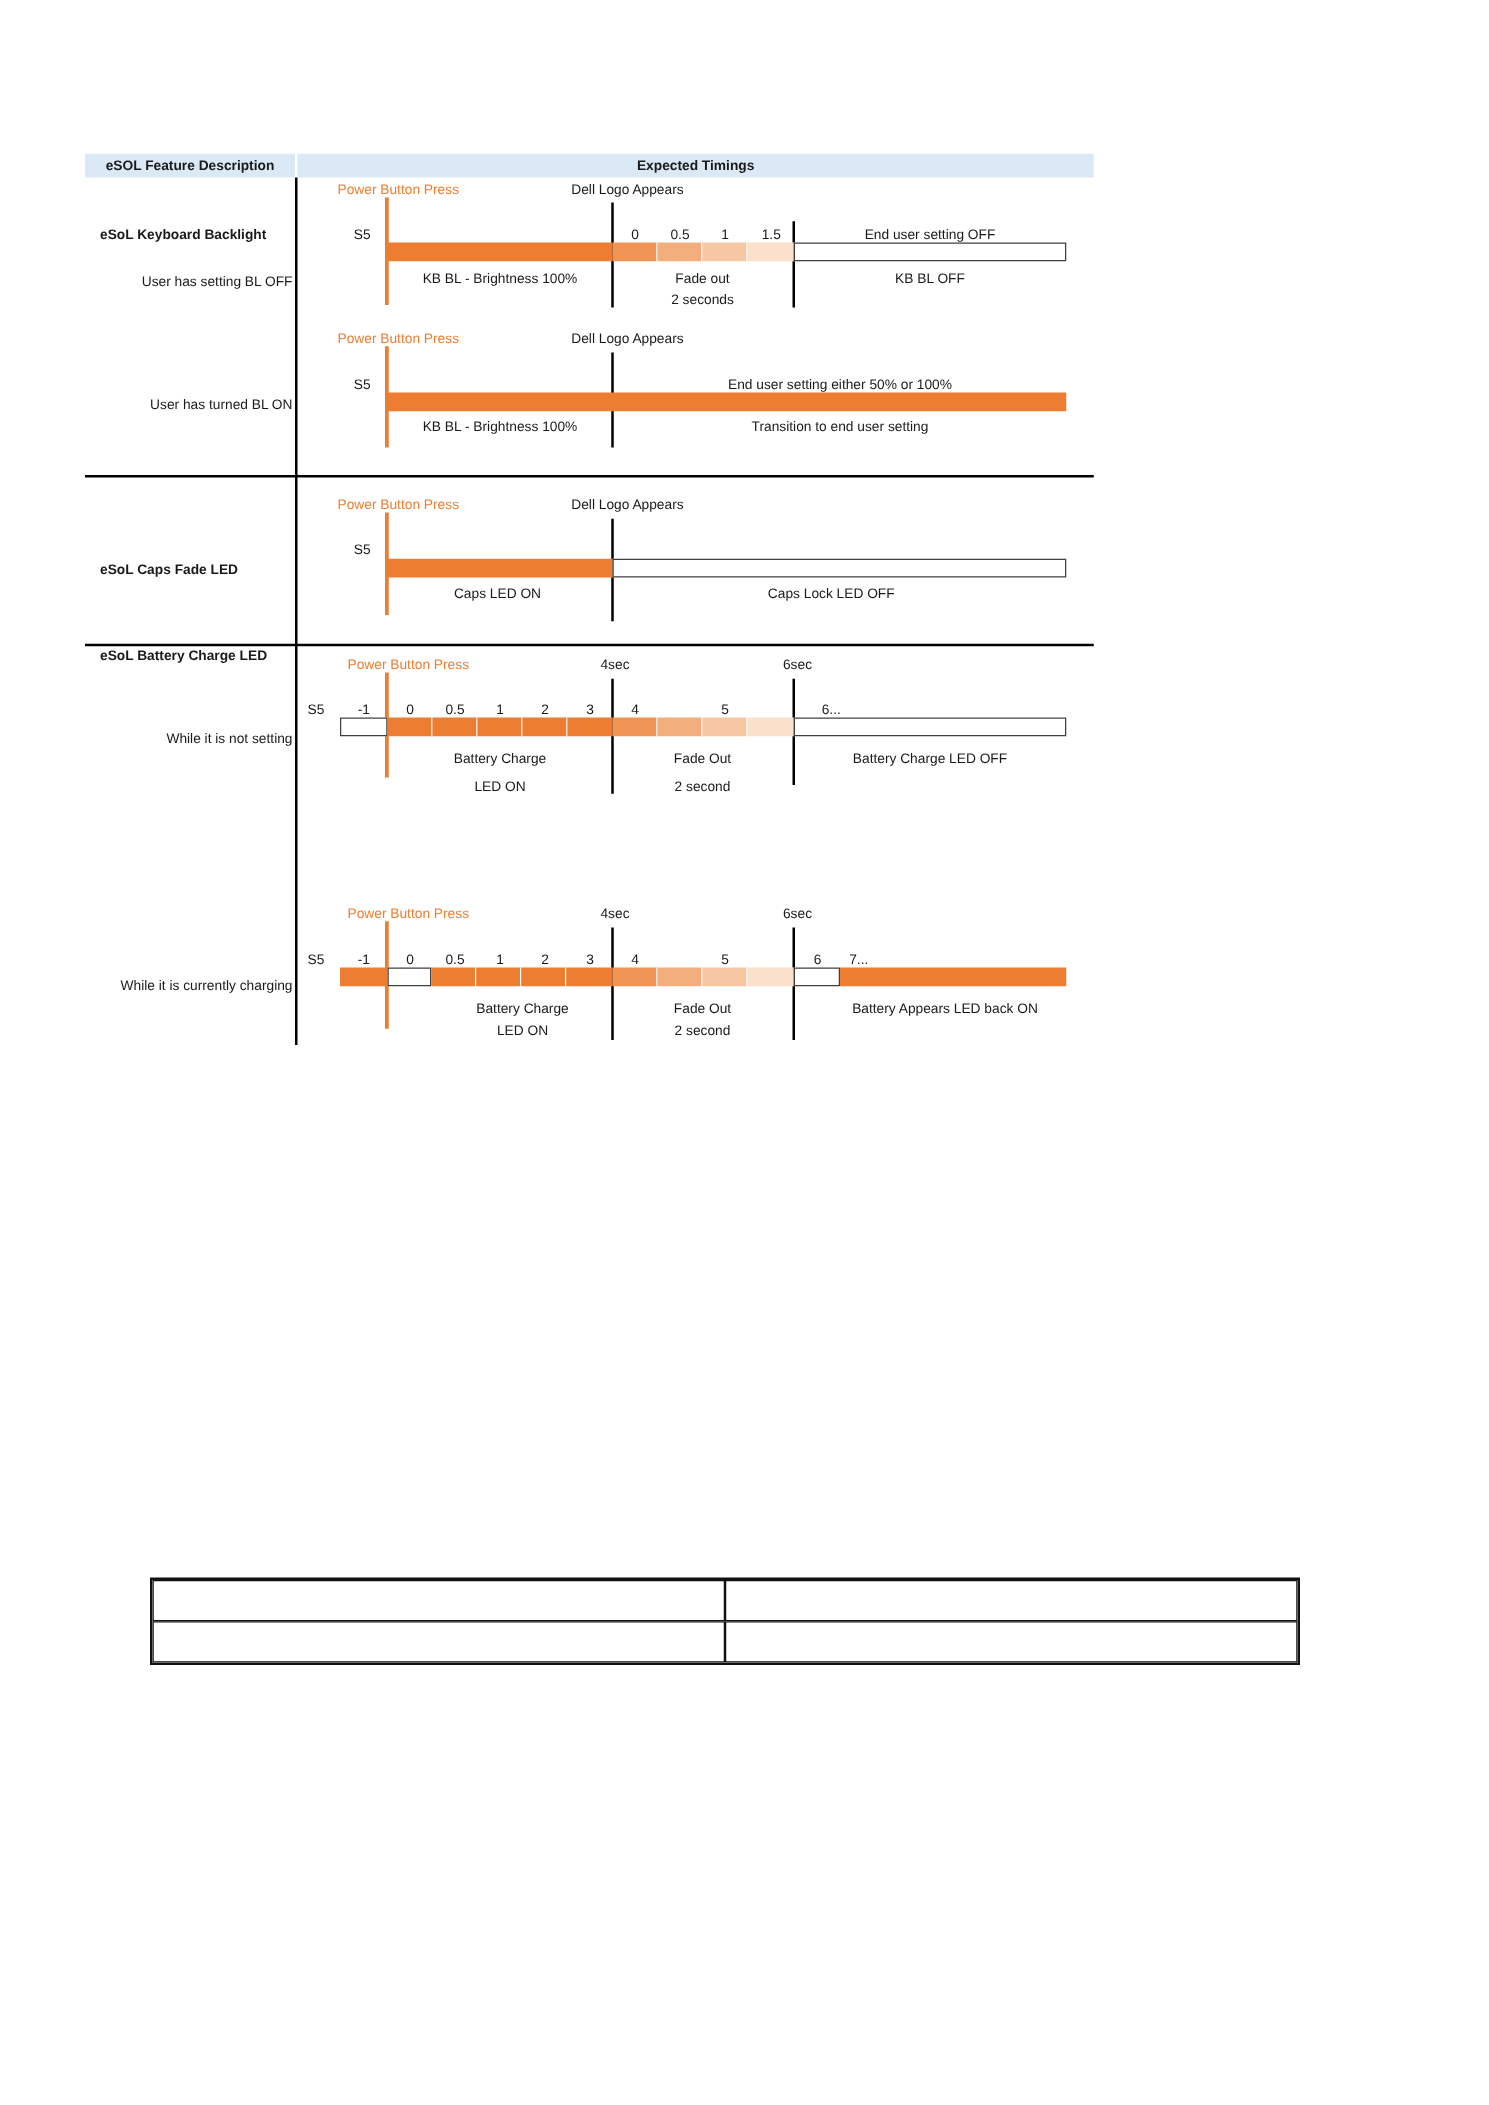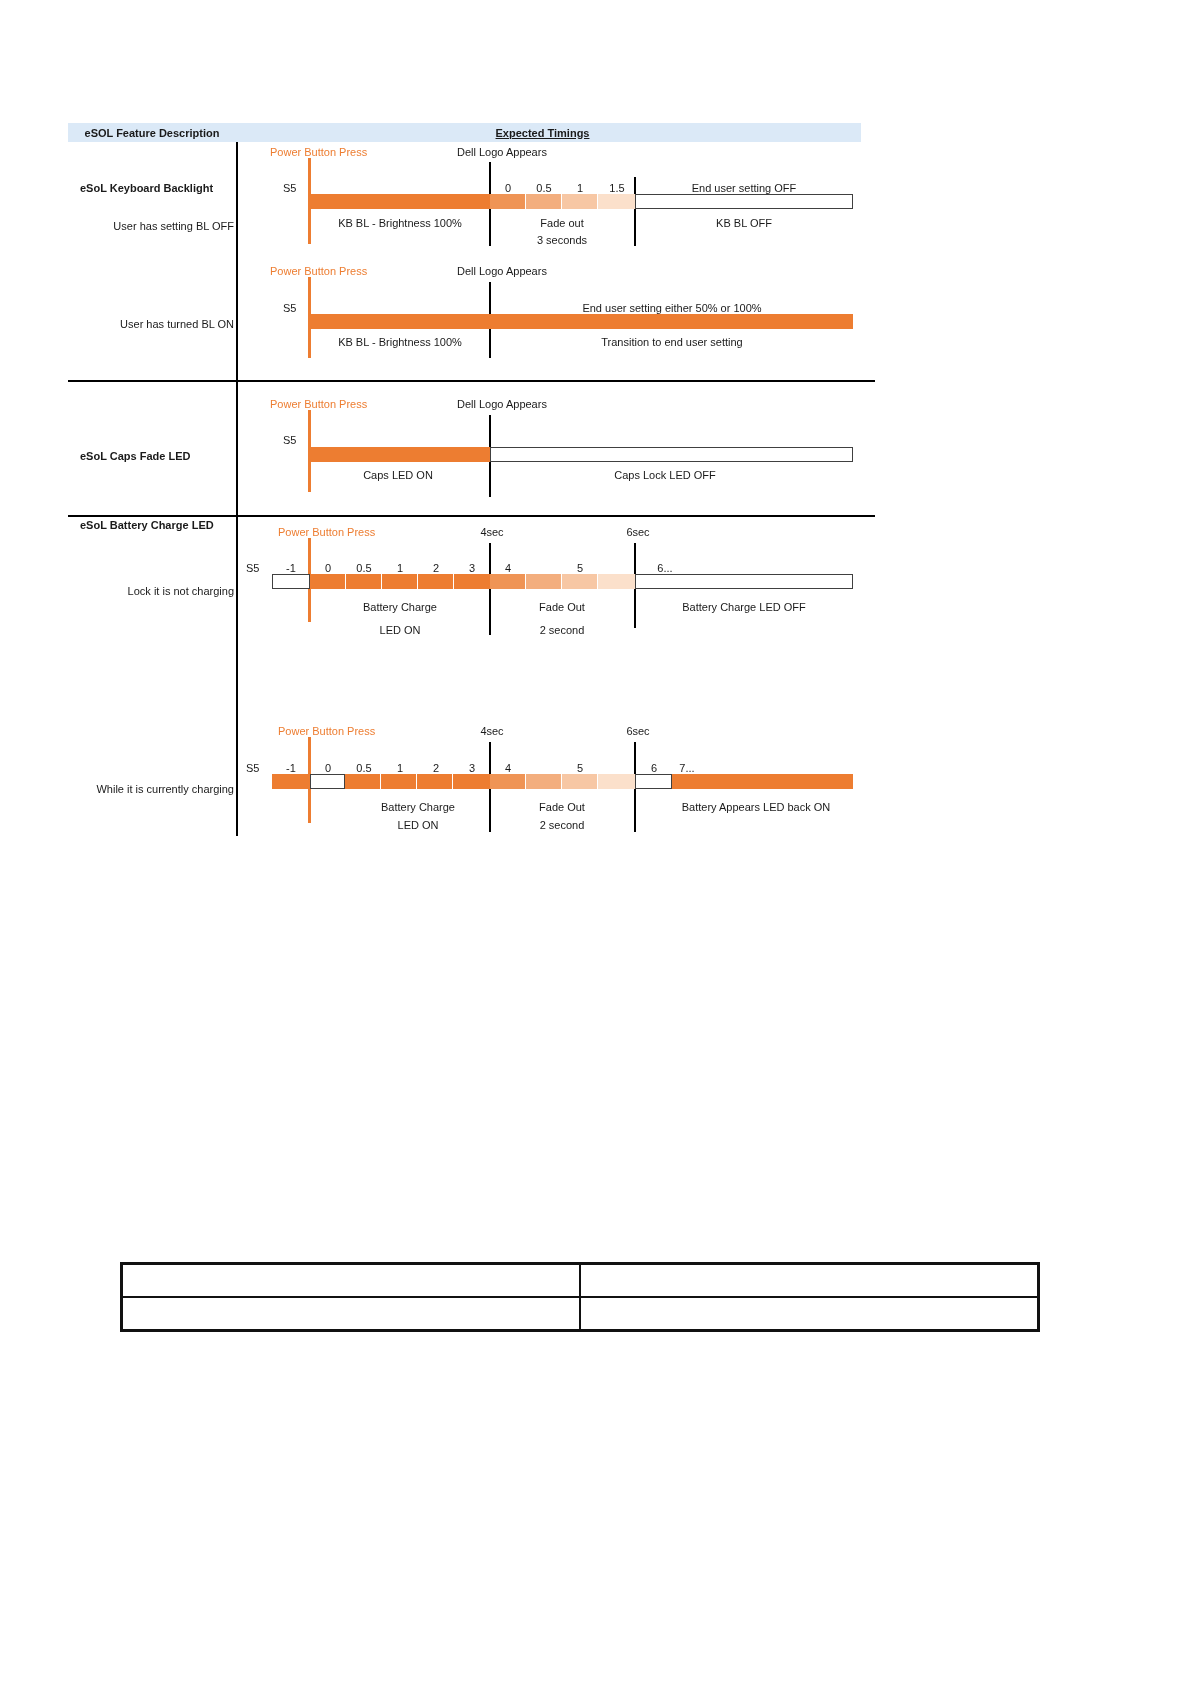--- a/index.html
+++ b/index.html
@@ -37,21 +37,21 @@
   .btable .cell { height:33px; border:1px solid #111; background:#fff; }
 </style>
 </head>
 <body>
 
 <div class="canvas">
 
   <div class="hdr-cell" style="left:68px; width:168px;">
     <span>eSOL Feature Description</span>
   </div>
-  <div class="hdr-cell" style="left:224px; width:637px;text-decoration:underline;">
+  <div class="hdr-cell" style="left:238px; width:637px;">
     <span>Expected Timings</span>
   </div>
 
   <div class="vdiv"></div>
   <div class="hline" style="top:380px;"></div>
   <div class="hline" style="top:515px;"></div>
 
   <div class="lbl bold" style="left:80px; top:182px;">eSoL Keyboard Backlight</div>
   <div class="lbl rcol" style="top:220px;">User has setting BL OFF</div>
   <div class="lbl rcol" style="top:318px;">User has turned BL ON</div>
@@ -70,21 +70,21 @@
   <div class="bar" style="left:310px; top:194px;">
     <div class="sg o" style="width:180px;"></div>
     <div class="sg f1 sp" style="width:36px;"></div>
     <div class="sg f2 sp" style="width:36px;"></div>
     <div class="sg f3 sp" style="width:36px;"></div>
     <div class="sg f4" style="width:37px;"></div>
     <div class="sg w" style="width:218px;"></div>
   </div>
   <div class="lbl ctr" style="left:400px; top:217px;">KB BL - Brightness 100%</div>
   <div class="lbl ctr" style="left:562px; top:217px;">Fade out</div>
-  <div class="lbl ctr" style="left:562px; top:234px;">3 seconds</div>
+  <div class="lbl ctr" style="left:562px; top:234px;">2 seconds</div>
   <div class="lbl ctr" style="left:744px; top:217px;">KB BL OFF</div>
 
   <div class="lbl orange-txt" style="left:270px; top:265px;">Power Button Press</div>
   <div class="lbl" style="left:457px; top:265px;">Dell Logo Appears</div>
   <div class="vl-o" style="left:308px; top:277px; height:81px;"></div>
   <div class="vl-b" style="left:489px; top:282px; height:76px;"></div>
   <div class="lbl" style="left:283px; top:302px;">S5</div>
   <div class="lbl ctr" style="left:672px; top:302px;">End user setting either 50% or 100%</div>
   <div class="bar" style="left:310px; top:314px;">
     <div class="sg o" style="width:543px;"></div>
@@ -99,21 +99,21 @@
   <div class="vl-b" style="left:489px; top:415px; height:82px;"></div>
   <div class="lbl" style="left:283px; top:434px;">S5</div>
   <div class="bar" style="left:310px; top:447px;">
     <div class="sg o" style="width:180px;"></div>
     <div class="sg w" style="width:363px;"></div>
   </div>
   <div class="lbl ctr" style="left:398px; top:469px;">Caps LED ON</div>
   <div class="lbl ctr" style="left:665px; top:469px;">Caps Lock LED OFF</div>
 
   <div class="lbl bold" style="left:80px; top:519px;">eSoL Battery Charge LED</div>
-  <div class="lbl rcol" style="top:585px;">Lock it is not charging</div>
+  <div class="lbl rcol" style="top:585px;">While it is not setting</div>
   <div class="lbl rcol" style="top:783px;">While it is currently charging</div>
 
   <div class="lbl orange-txt" style="left:278px; top:526px;">Power Button Press</div>
   <div class="lbl ctr" style="left:492px; top:526px;">4sec</div>
   <div class="lbl ctr" style="left:638px; top:526px;">6sec</div>
   <div class="vl-o" style="left:308px; top:538px; height:84px;"></div>
   <div class="vl-b" style="left:489px; top:543px; height:92px;"></div>
   <div class="vl-b" style="left:634px; top:543px; height:85px;"></div>
   <div class="lbl" style="left:246px; top:562px;">S5</div>
   <div class="lbl ctr" style="left:291px; top:562px;">-1</div>

